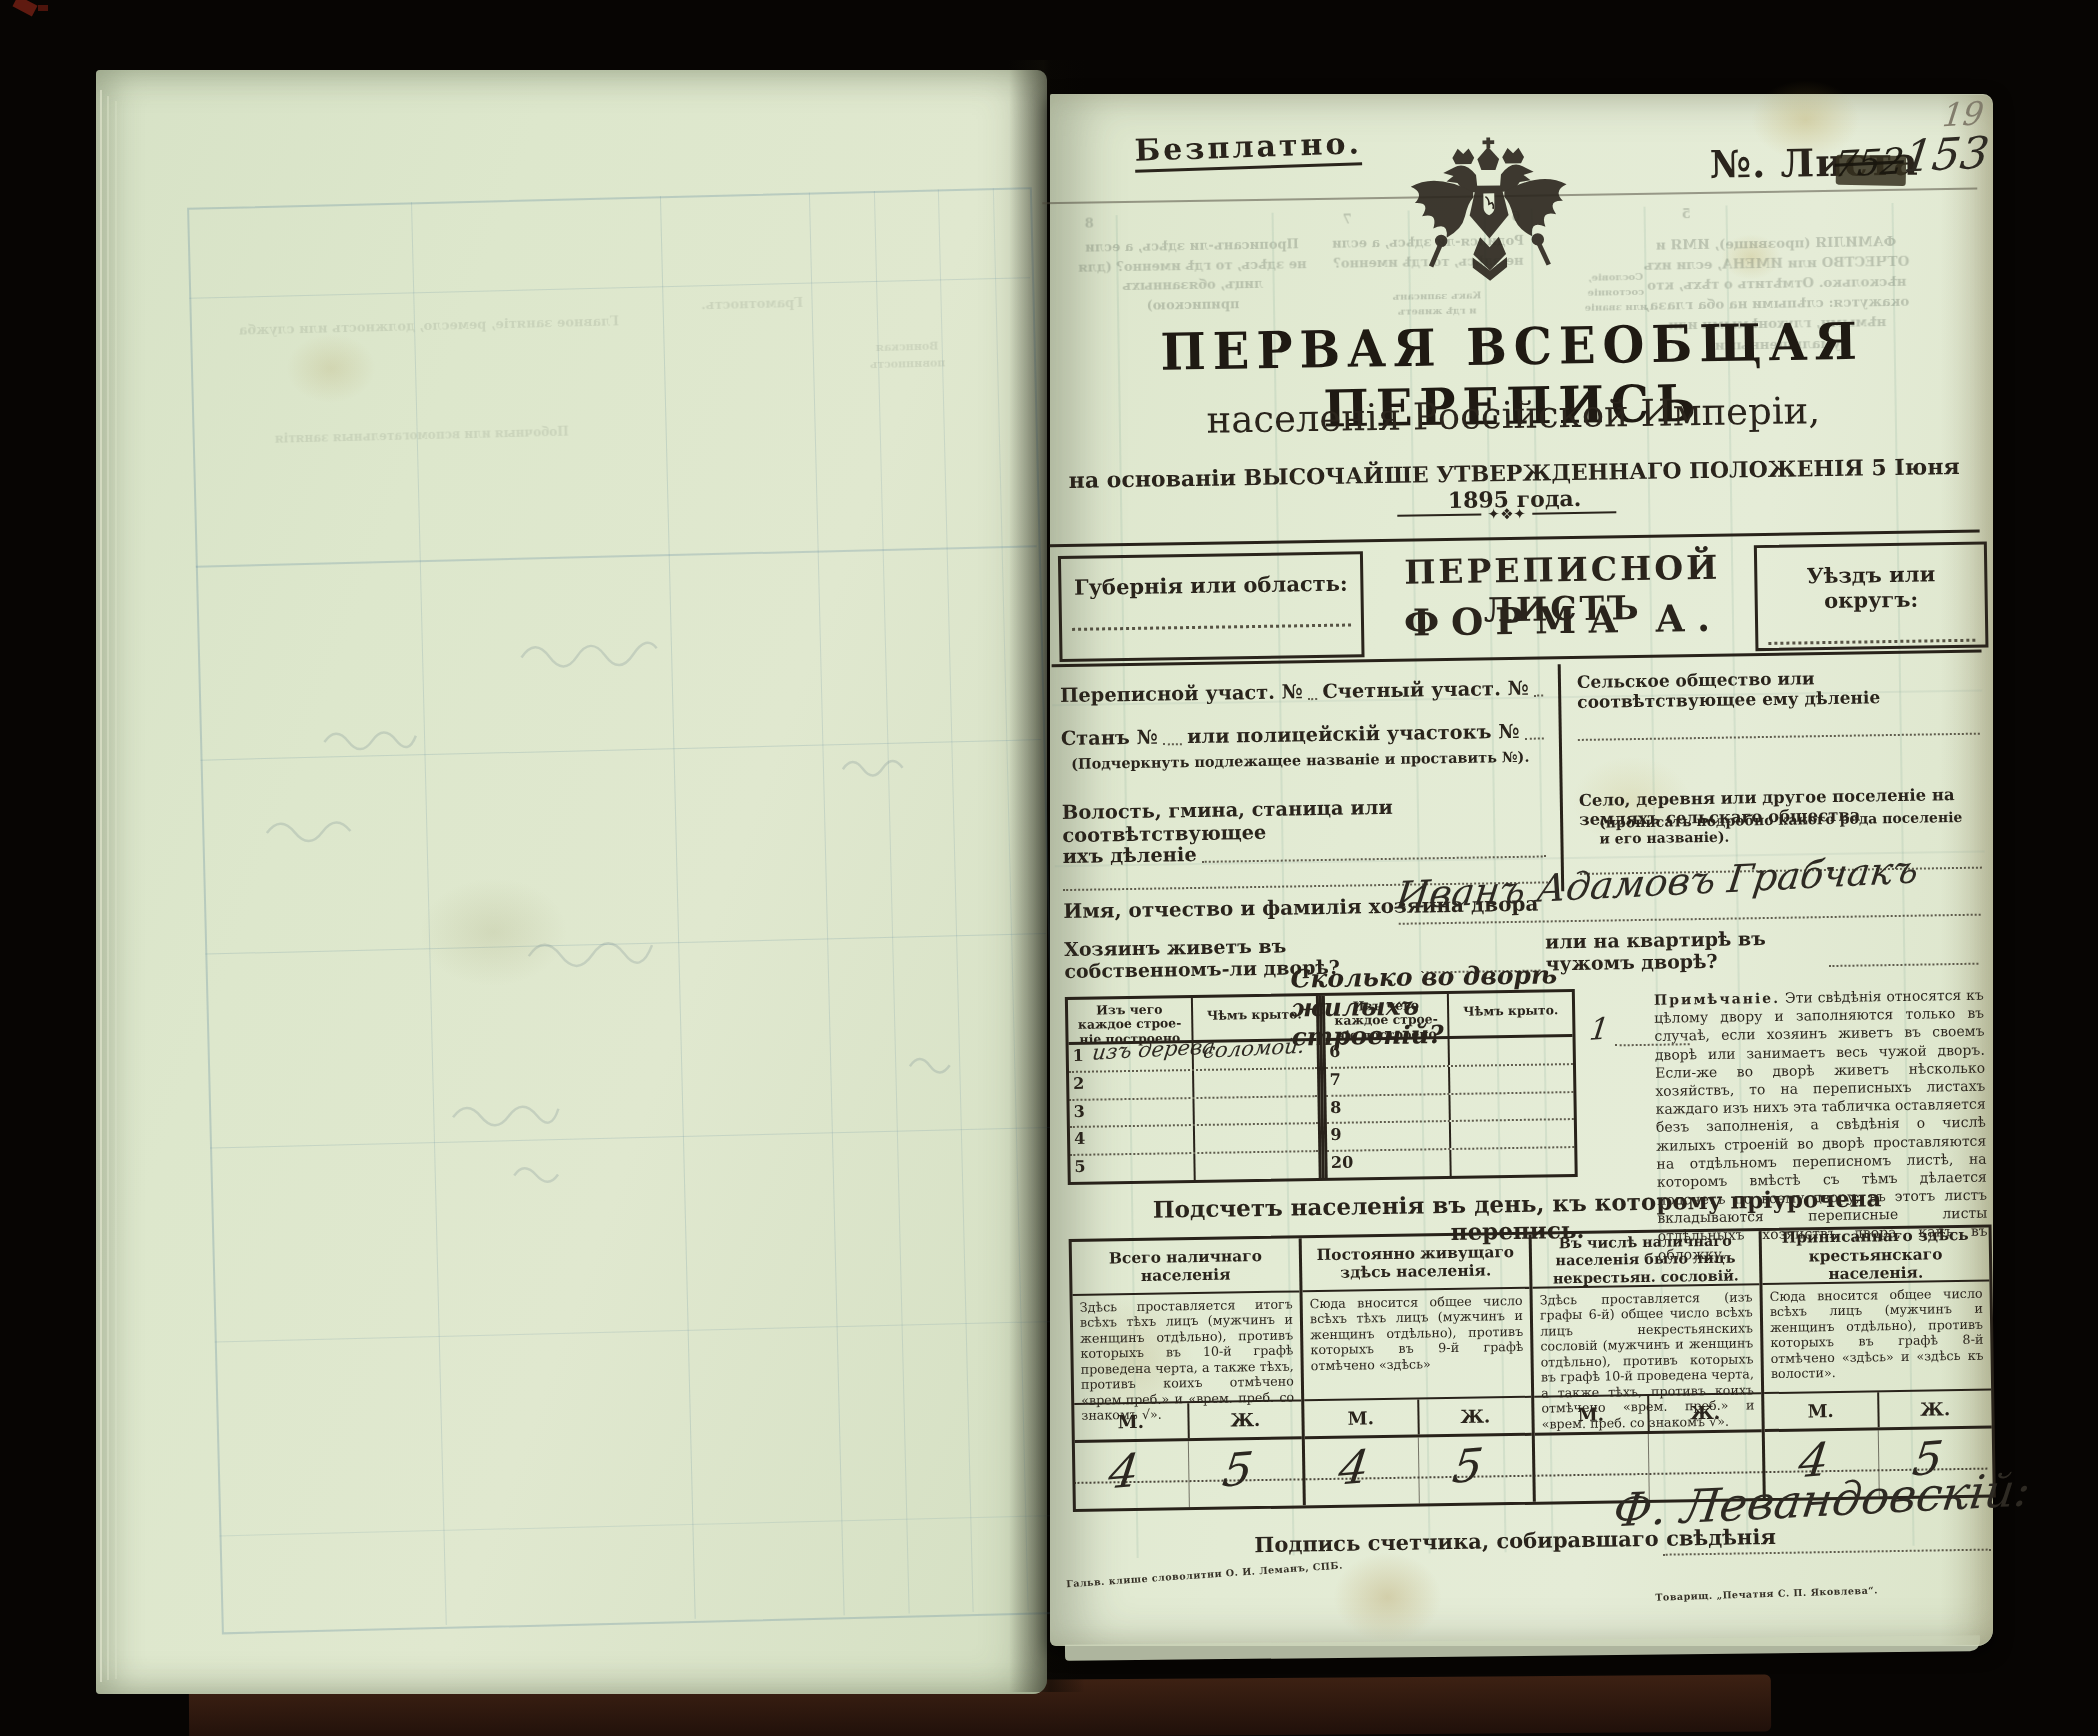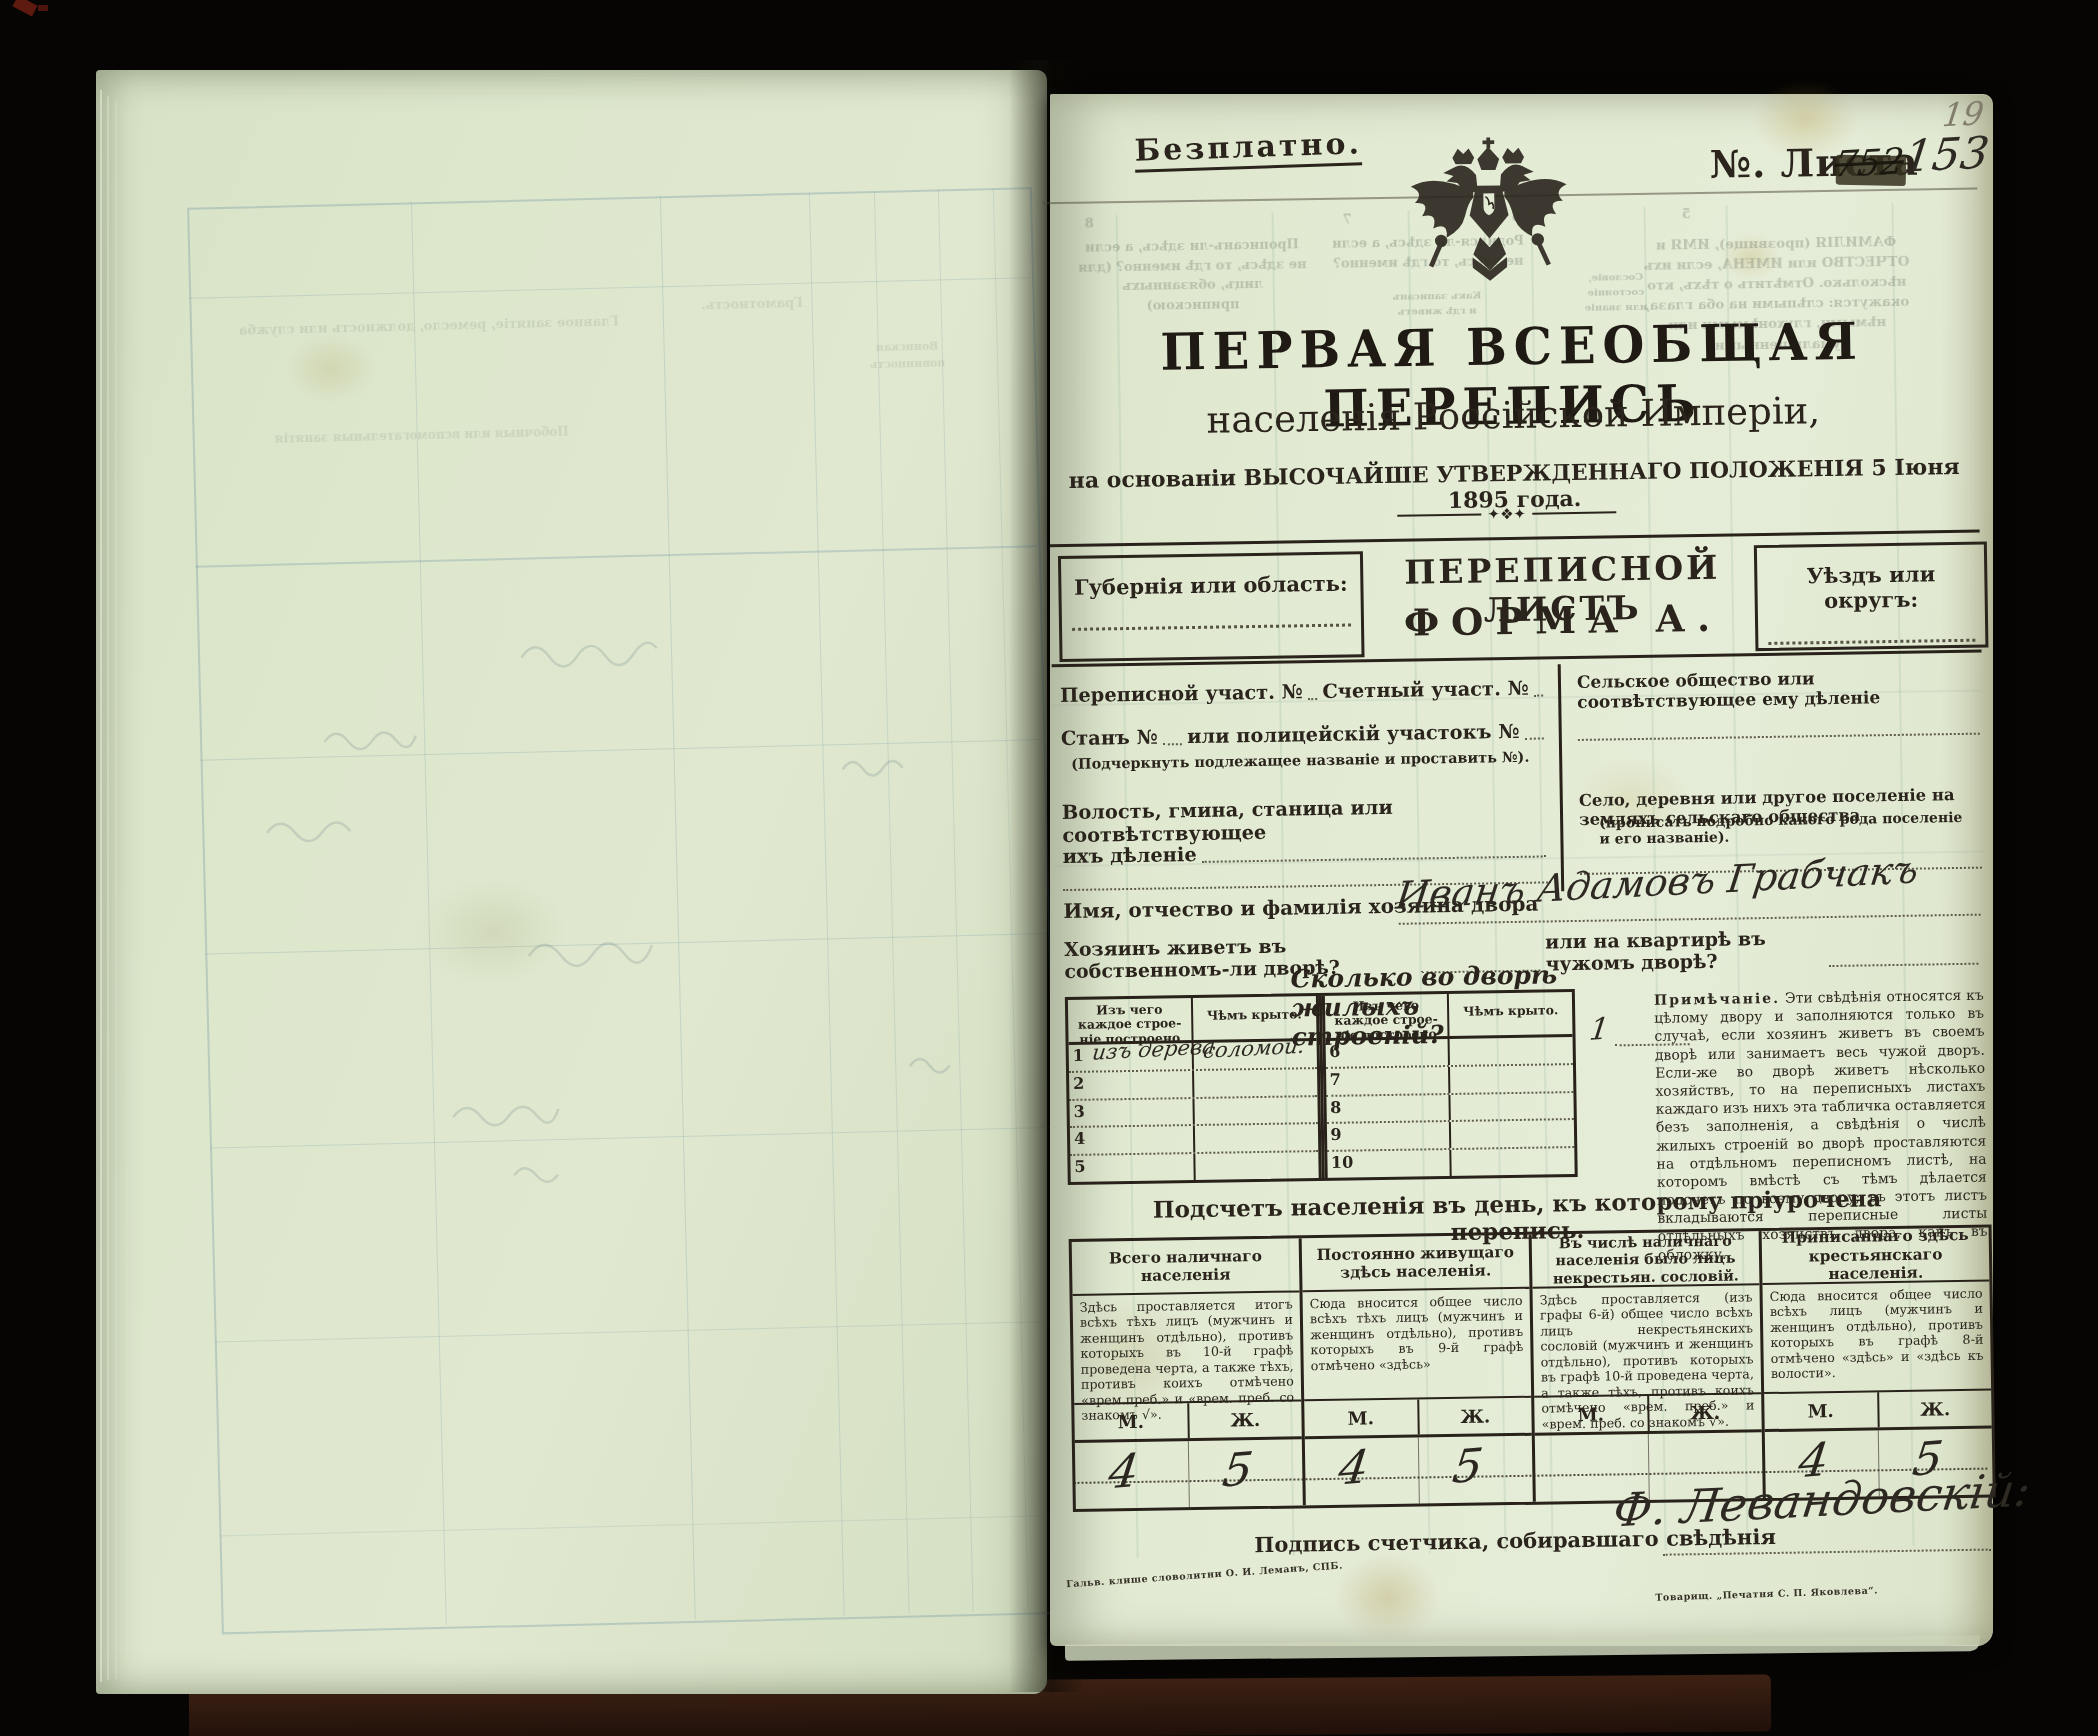--- a/index.html
+++ b/index.html
@@ -322,21 +322,21 @@
             <div class="bld-cell"></div>
           </div>
           <div class="bld-row">
             <div class="bld-cell">
                 <span class="bld-num">9</span>
               </div>
             <div class="bld-cell"></div>
           </div>
           <div class="bld-row">
             <div class="bld-cell">
-                <span class="bld-num">10</span>
+                <span class="bld-num">20</span>
               </div>
             <div class="bld-cell"></div>
           </div>
         </div>
       </div>
     </div>
 
     <div id="note-block">
       <span class="note-title">Примѣчаніе.</span>
       <span>Эти свѣдѣнія относятся къ цѣлому двору и заполняются только въ случаѣ, если хозяинъ живетъ въ своемъ дворѣ или занимаетъ весь чужой дворъ. Если-же во дворѣ живетъ нѣсколько хозяйствъ, то на переписныхъ листахъ каждаго изъ нихъ эта табличка оставляется безъ заполненія, а свѣдѣнія о числѣ жилыхъ строеній во дворѣ проставляются на отдѣльномъ переписномъ листѣ, на которомъ вмѣстѣ съ тѣмъ дѣлается подсчетъ по всему двору; въ этотъ листъ вкладываются переписные листы отдѣльныхъ хозяйствъ двора, какъ въ обложку.</span>

